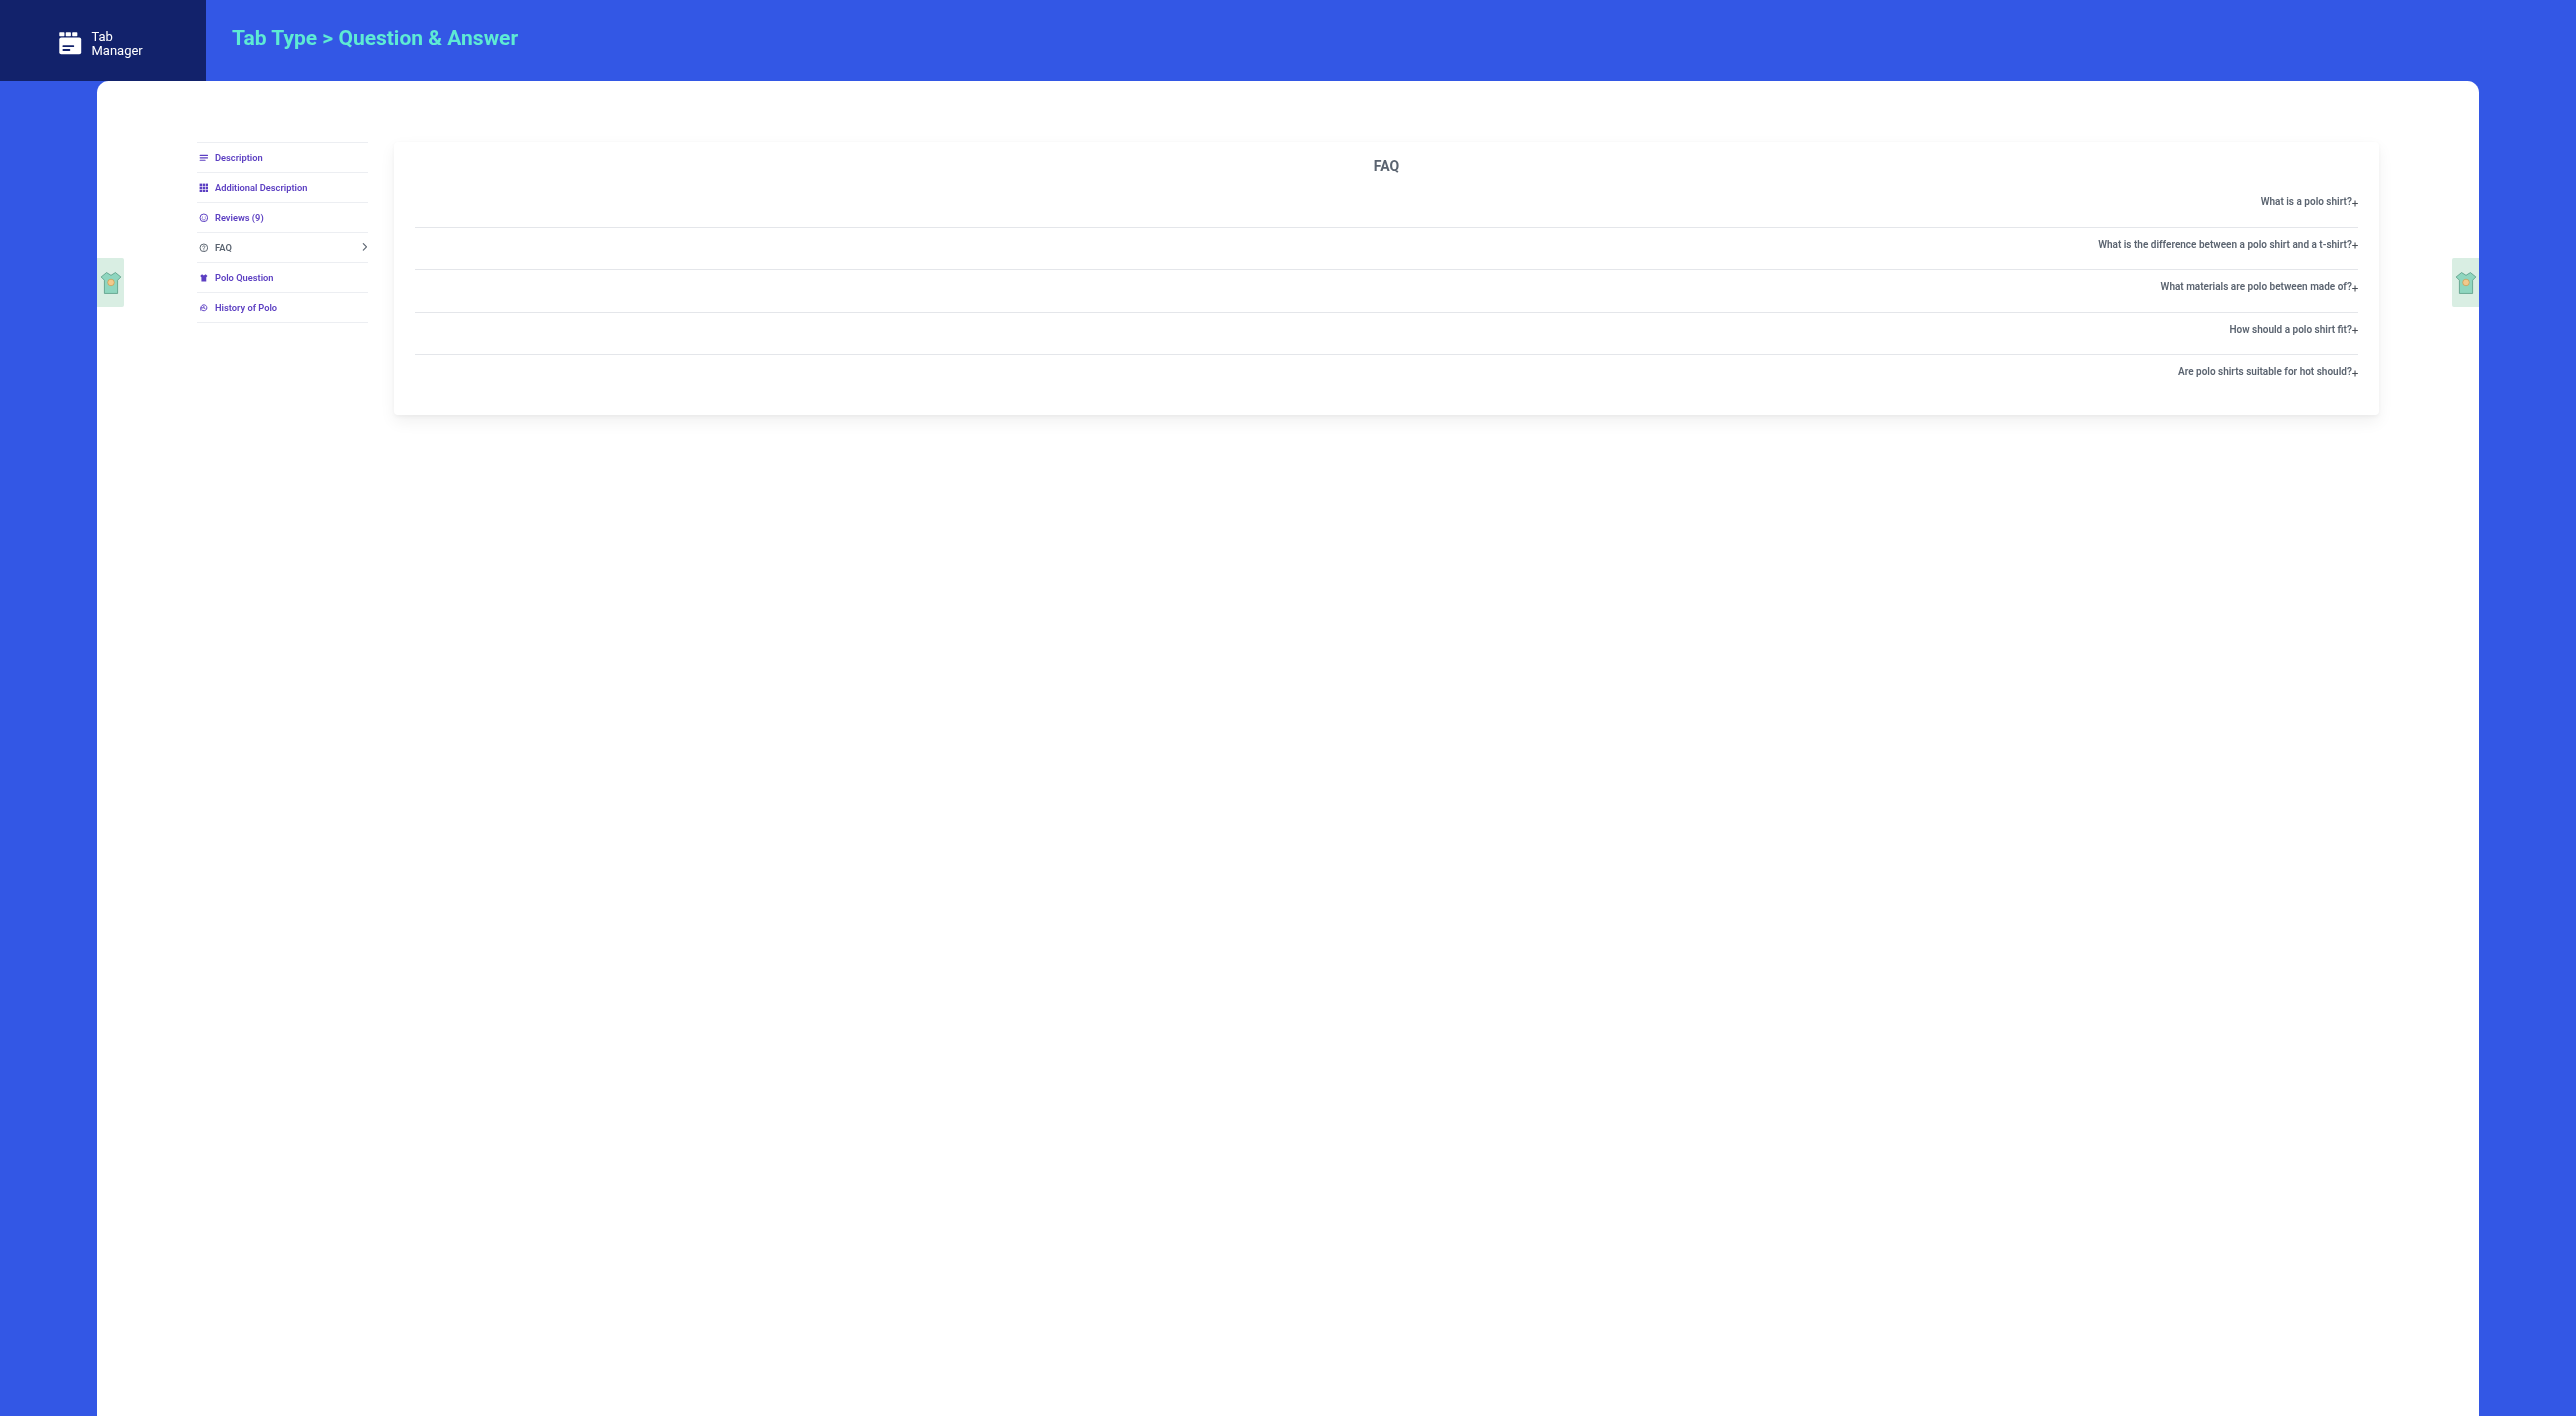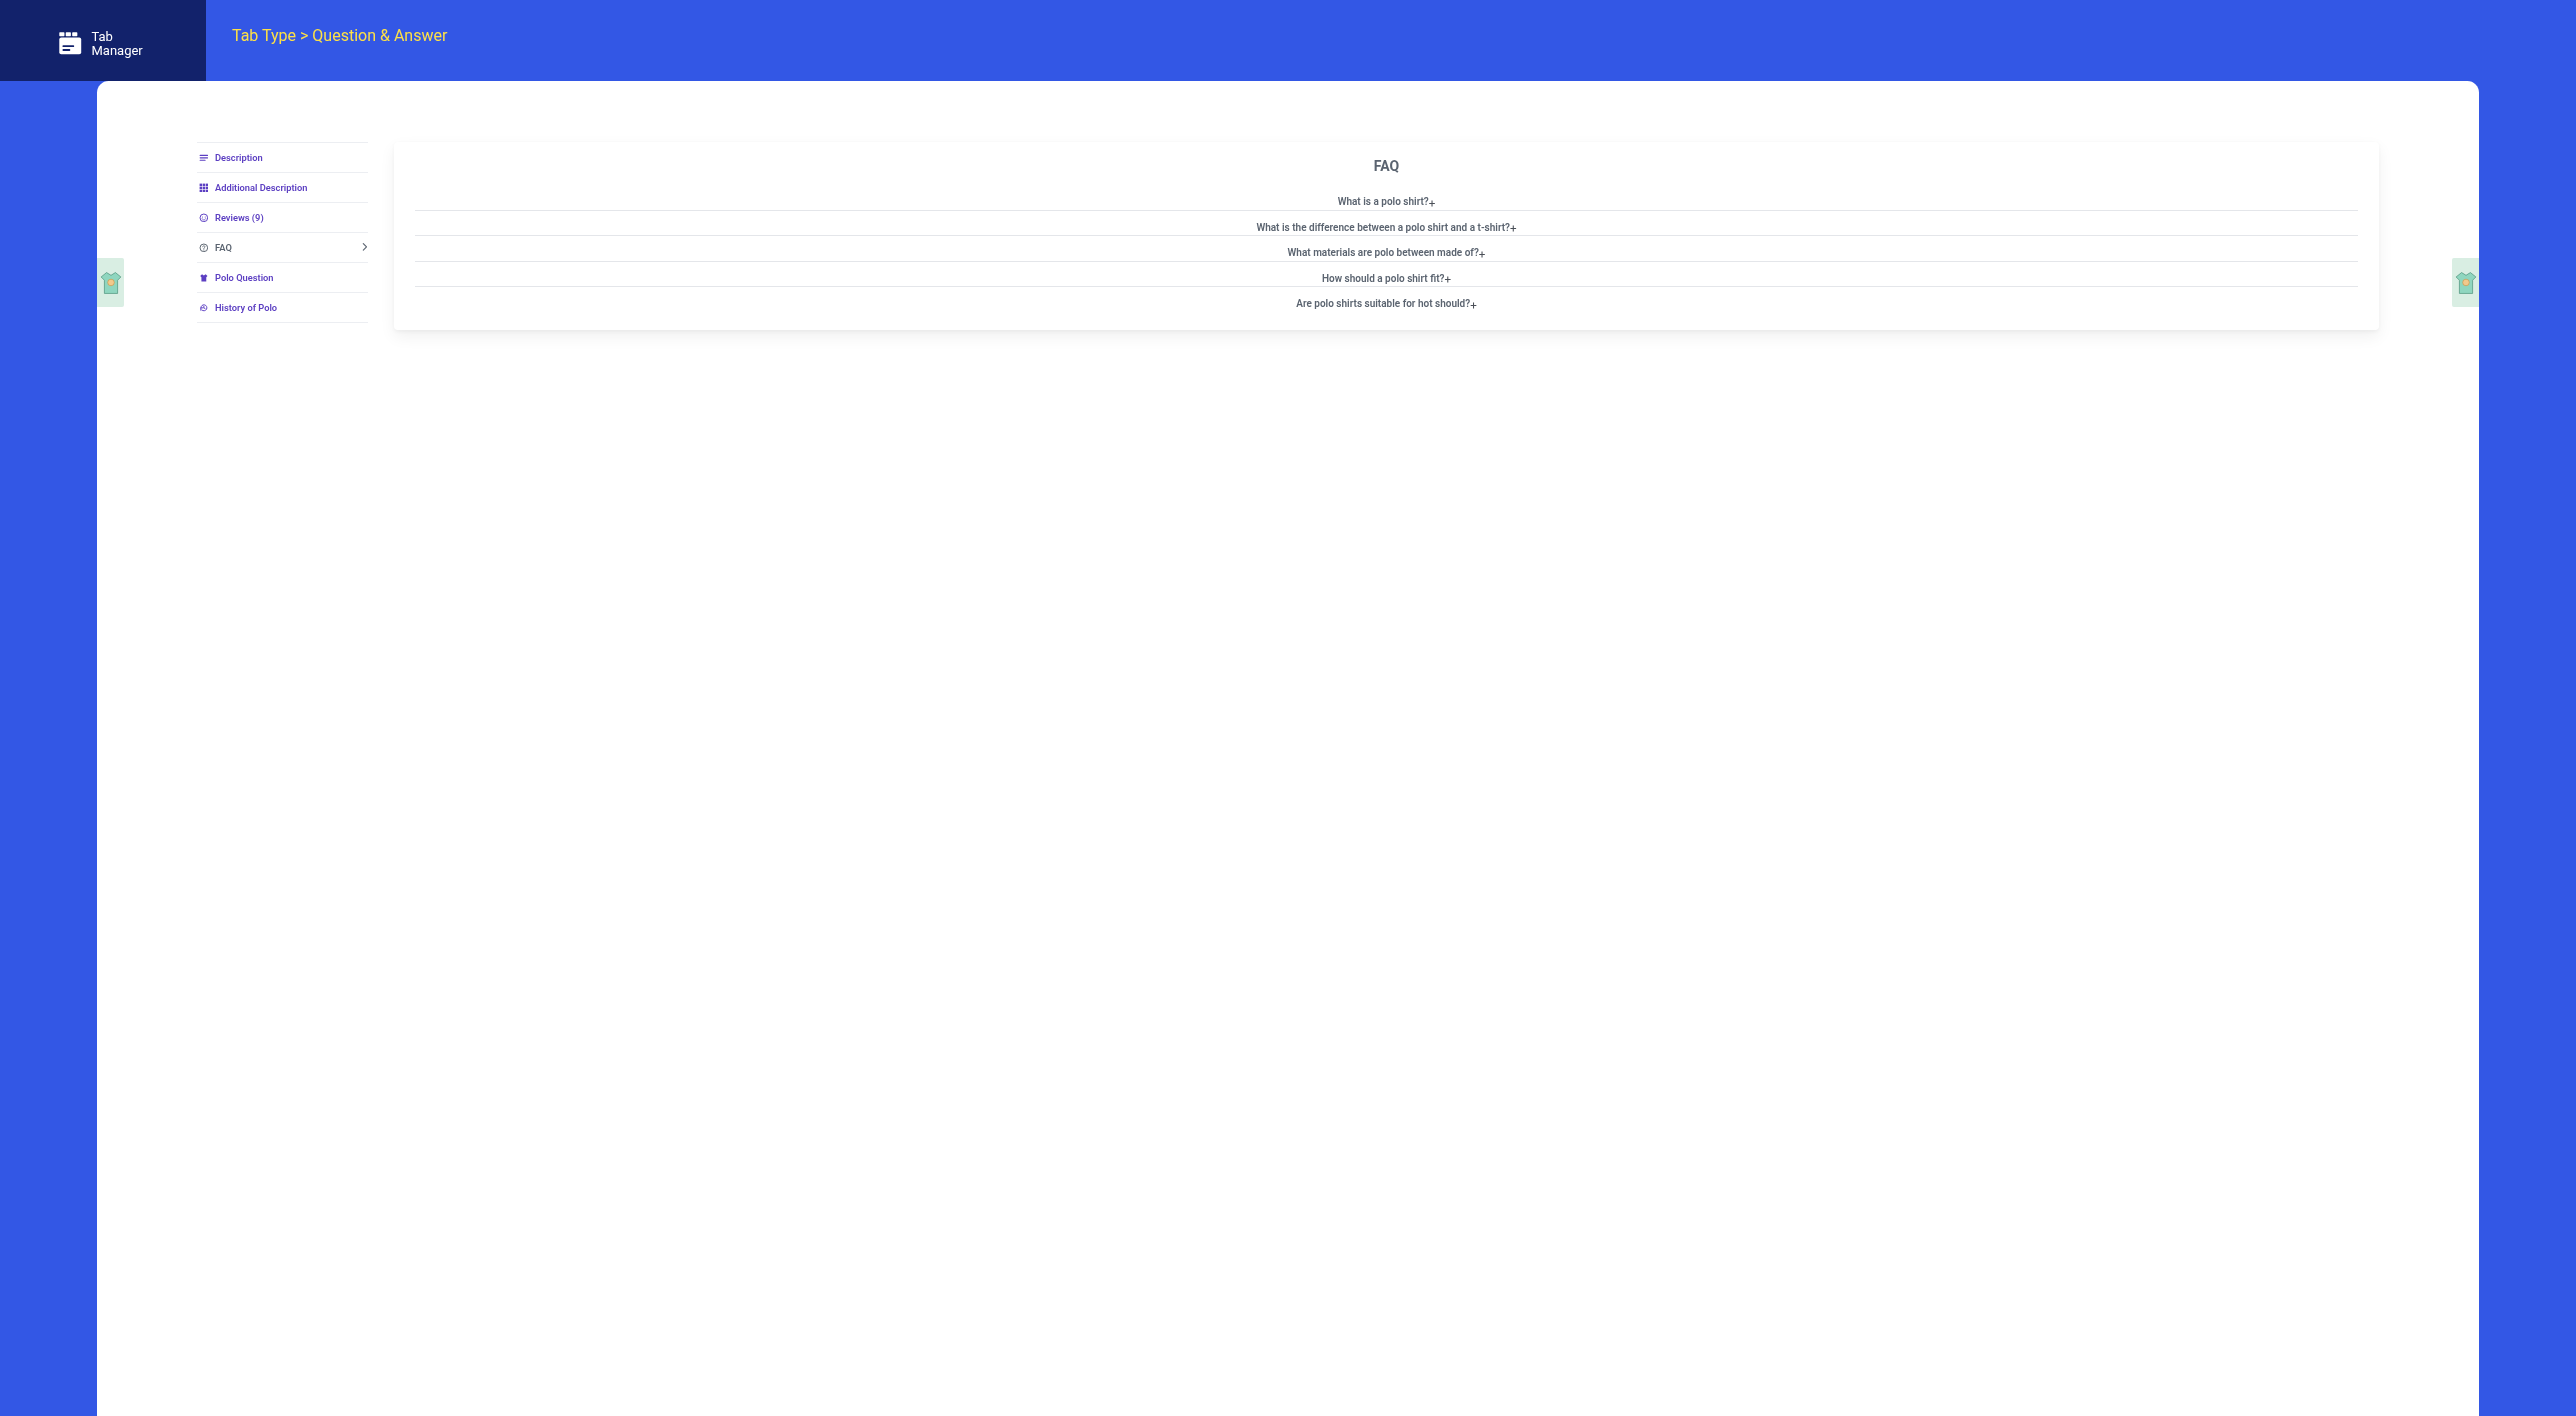--- a/index.html
+++ b/index.html
@@ -34,23 +34,23 @@
     font-size: 13px;
     font-weight: 400;
     line-height: 1.05;
   }
 
   
   .header-title {
     position: absolute;
     top: 26px;
     left: 232px;
-    color: #fde047;
-    font-size: 16px;
-    font-weight: 400;
+    color: #5eead4;
+    font-size: 21px;
+    font-weight: 700;
   }
 
   
   .card {
     position: absolute;
     left: 97px;
     top: 81px;
     right: 97px;
     bottom: 0;
     background: #fff;
@@ -105,22 +105,22 @@
     text-align: center;
     color: #5b6470;
     font-size: 14px;
     font-weight: 700;
     margin-bottom: 11.6px;
   }
   .faq-list { }
   .faq-item {
     display: flex;
     align-items: center;
-    justify-content: center;
-    padding: 9px 0 0;
+    justify-content: flex-end;
+    padding: 9px 0 17px;
     border-bottom: 0.6px solid #e4e6ea;
     color: #5b6470;
     font-size: 10px;
     font-weight: 600;
     cursor: pointer;
   }
   .faq-item:last-child { border-bottom: none; }
   .faq-item .plus {
     color: #4a4f57;
     font-size: 11.6px;

